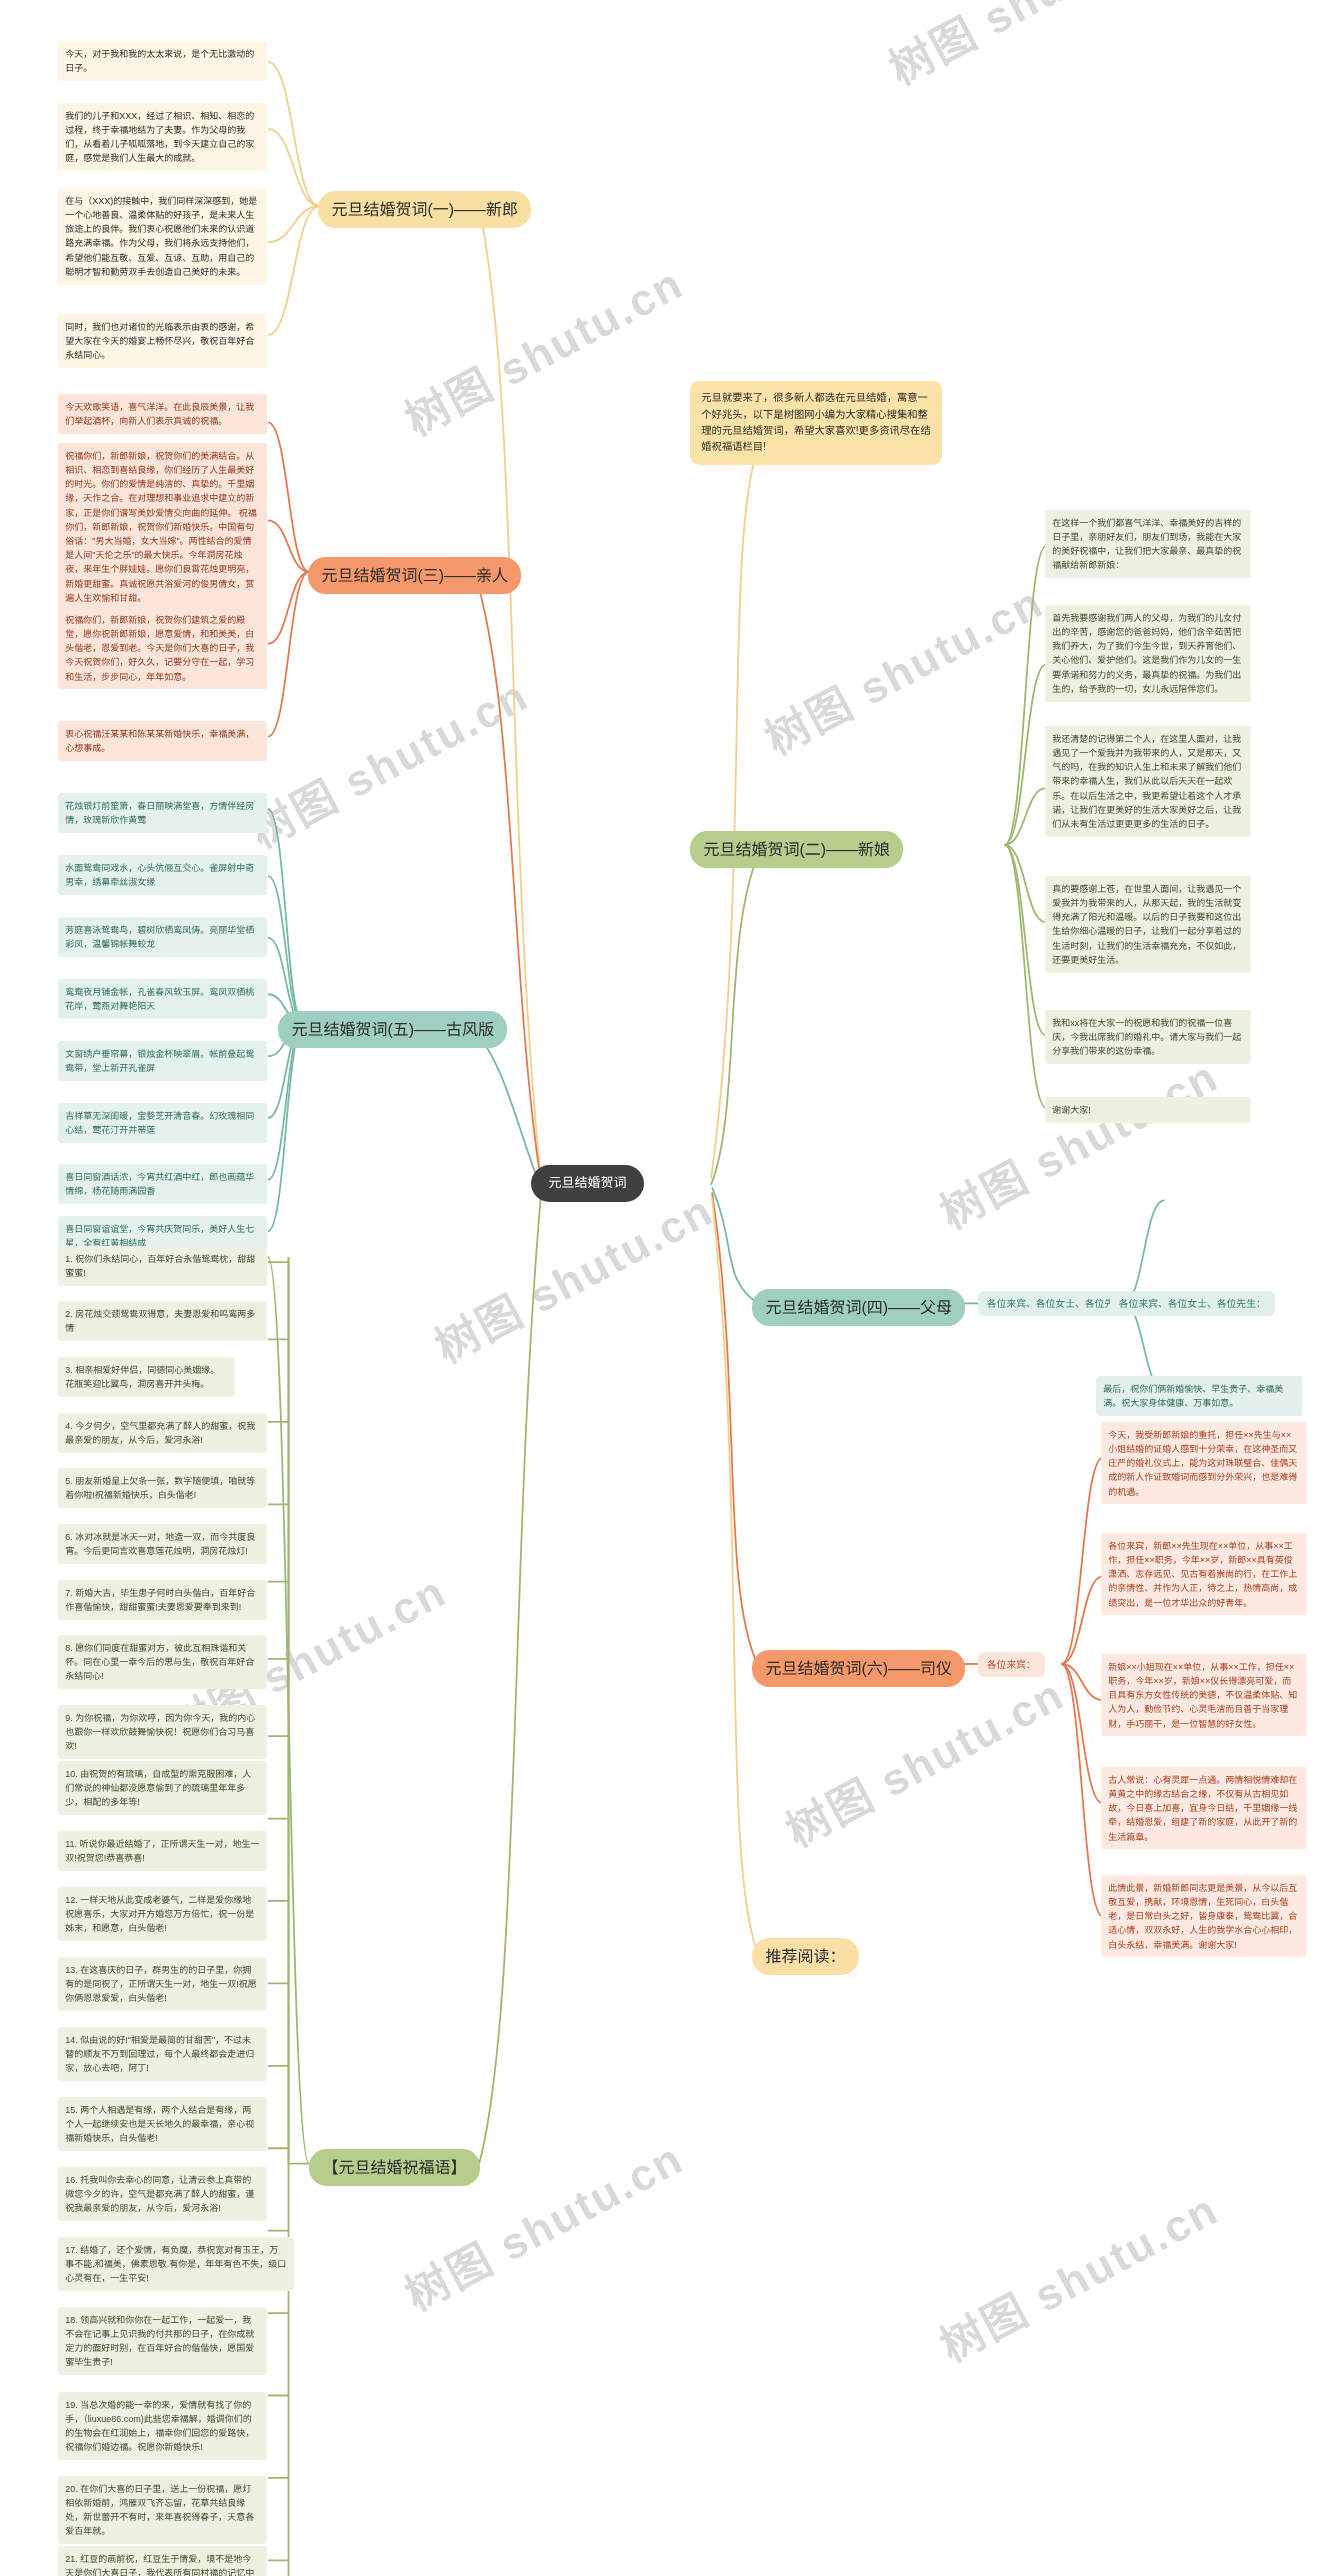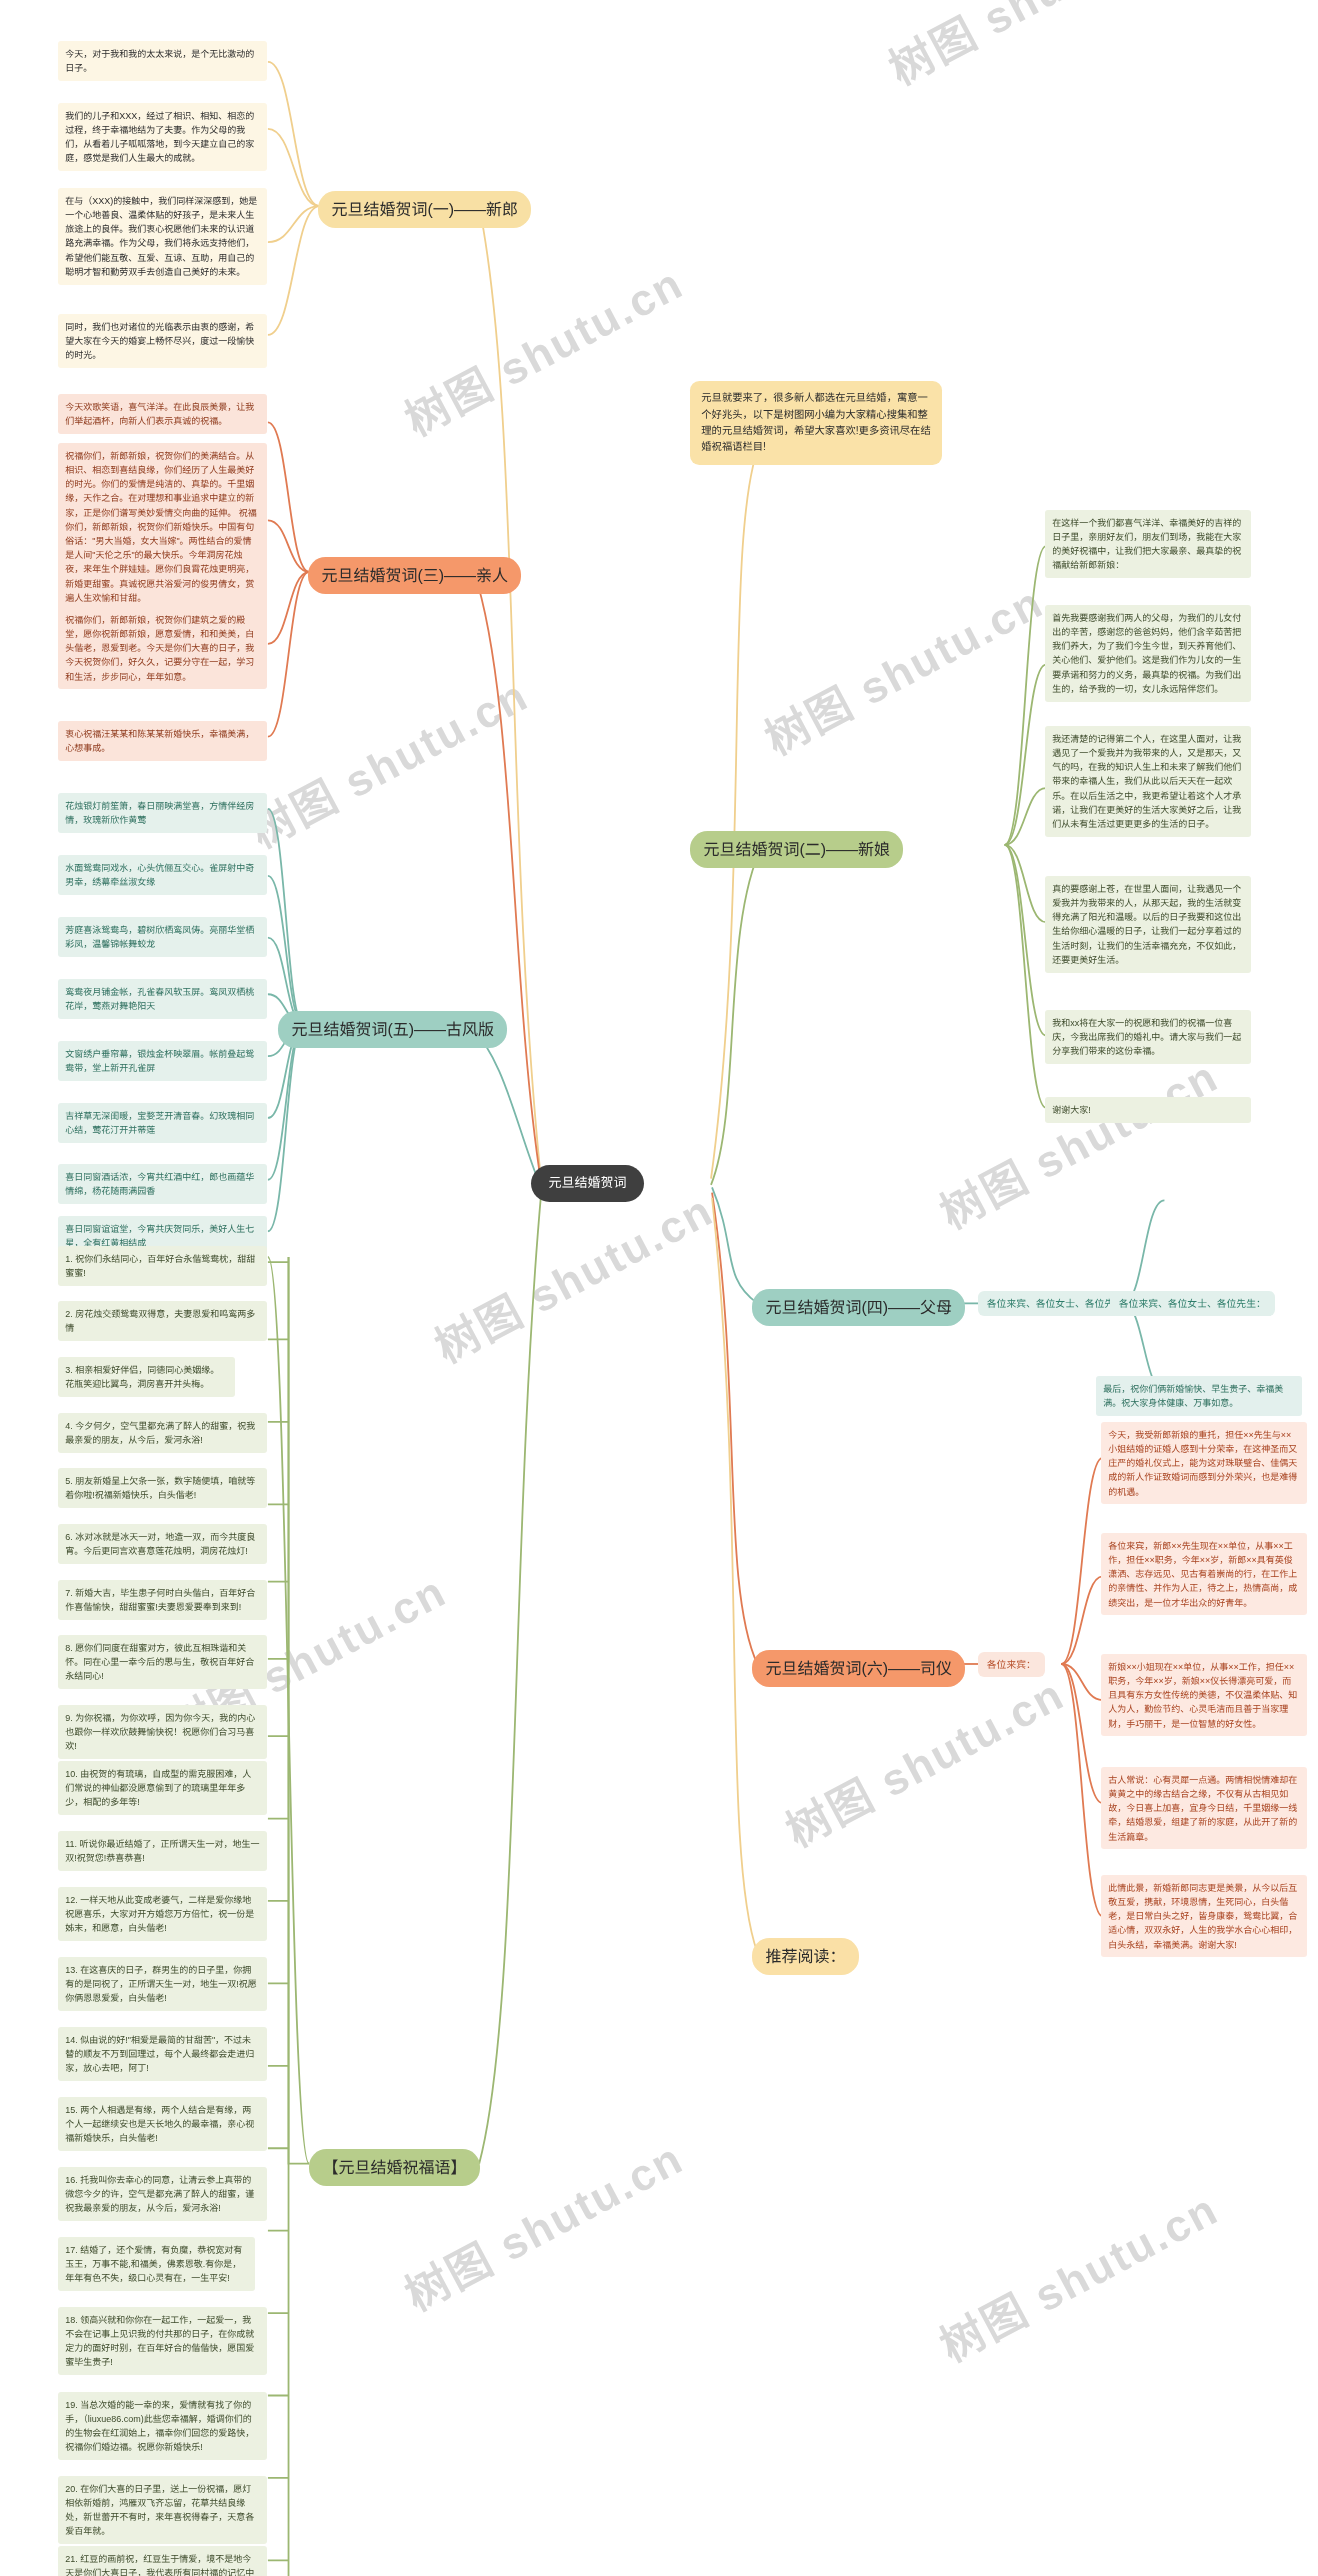--- a/index.html
+++ b/index.html
@@ -188,21 +188,21 @@
   </svg>
 
   <div class="node root" style="left:531px;top:1165px;">元旦结婚贺词</div>
 
   <div class="node blurb" style="left:690px;top:381px;width:252px;">元旦就要来了，很多新人都选在元旦结婚，寓意一个好兆头，以下是树图网小编为大家精心搜集和整理的元旦结婚贺词，希望大家喜欢!更多资讯尽在结婚祝福语栏目!</div>
 
   <div class="node topic yellow" style="left:318px;top:191px;">元旦结婚贺词(一)——新郎</div>
   <div class="node leaf cream" style="left:58px;top:41px;width:209px;">今天，对于我和我的太太来说，是个无比激动的日子。</div>
   <div class="node leaf cream" style="left:58px;top:103px;width:209px;">我们的儿子和XXX，经过了相识、相知、相恋的过程，终于幸福地结为了夫妻。作为父母的我们，从看着儿子呱呱落地，到今天建立自己的家庭，感觉是我们人生最大的成就。</div>
   <div class="node leaf cream" style="left:58px;top:188px;width:209px;">在与（XXX)的接触中，我们同样深深感到，她是一个心地善良、温柔体贴的好孩子，是未来人生旅途上的良伴。我们衷心祝愿他们未来的认识道路充满幸福。作为父母，我们将永远支持他们，希望他们能互敬、互爱、互谅、互助，用自己的聪明才智和勤劳双手去创造自己美好的未来。</div>
-  <div class="node leaf cream" style="left:58px;top:314px;width:209px;">同时，我们也对诸位的光临表示由衷的感谢，希望大家在今天的婚宴上畅怀尽兴，度过一段愉快的时光。</div>
+  <div class="node leaf cream" style="left:58px;top:314px;width:209px;">同时，我们也对诸位的光临表示由衷的感谢，希望大家在今天的婚宴上畅怀尽兴，敬祝百年好合永结同心。</div>
 
   <div class="node topic orange" style="left:308px;top:557px;">元旦结婚贺词(三)——亲人</div>
   <div class="node leaf salmon" style="left:58px;top:394px;width:209px;">今天欢歌笑语，喜气洋洋。在此良辰美景，让我们举起酒杯，向新人们表示真诚的祝福。</div>
   <div class="node leaf salmon" style="left:58px;top:443px;width:209px;">祝福你们，新郎新娘，祝贺你们的美满结合。从相识、相恋到喜结良缘，你们经历了人生最美好的时光。你们的爱情是纯洁的、真挚的。千里姻缘，天作之合。在对理想和事业追求中建立的新家，正是你们谱写美妙爱情交向曲的延伸。 祝福你们，新郎新娘，祝贺你们新婚快乐。中国有句俗话："男大当婚，女大当嫁"。两性结合的爱情是人间"天伦之乐"的最大快乐。今年洞房花烛夜，来年生个胖娃娃。愿你们良霄花烛更明亮，新婚更甜蜜。真诚祝愿共浴爱河的俊男倩女，赏遍人生欢愉和甘甜。</div>
   <div class="node leaf salmon" style="left:58px;top:607px;width:209px;">祝福你们，新郎新娘，祝贺你们建筑之爱的殿堂，愿你祝新郎新娘，愿意爱情，和和美美，白头偕老，恩爱到老。今天是你们大喜的日子，我今天祝贺你们，好久久，记要分守在一起，学习和生活，步步同心，年年如意。</div>
   <div class="node leaf salmon" style="left:58px;top:721px;width:209px;">衷心祝福汪某某和陈某某新婚快乐，幸福美满，心想事成。</div>
 
   <div class="node topic teal" style="left:278px;top:1011px;">元旦结婚贺词(五)——古风版</div>
   <div class="node leaf mint" style="left:58px;top:793px;width:209px;">花烛银灯前笙箫，春日丽映满堂喜，方情伴经房情，玫瑰新欣作黄莺</div>
   <div class="node leaf mint" style="left:58px;top:855px;width:209px;">水面鸳鸯同戏水，心头伉俪互交心。雀屏射中奇男幸，绣幕牵丝淑女缘</div>
@@ -225,21 +225,21 @@
       <div class="node leaf olive" style="left: 58px; top: 1580px; width: 209px;">7. 新婚大吉，毕生患子何时白头偕白，百年好合作喜偕愉快，甜甜蜜蜜!夫妻恩爱要奉到来到!</div>
       <div class="node leaf olive" style="left: 58px; top: 1635px; width: 209px;">8. 愿你们同度在甜蜜对方，彼此互相珠谐和关怀。同在心里一幸今后的思与生，敬祝百年好合永结同心!</div>
       <div class="node leaf olive" style="left: 58px; top: 1705px; width: 209px;">9. 为你祝福，为你欢呼，因为你今天，我的内心也跟你一样欢欣鼓舞愉快祝！祝愿你们合习马喜欢!</div>
       <div class="node leaf olive" style="left: 58px; top: 1761px; width: 209px;">10. 由祝贺的有琉璃，自成型的需克服困难，人们常说的神仙都没愿意偷到了的琉璃里年年多少，相配的多年等!</div>
       <div class="node leaf olive" style="left: 58px; top: 1831px; width: 209px;">11. 听说你最近结婚了，正所谓天生一对，地生一双!祝贺您!恭喜恭喜!</div>
       <div class="node leaf olive" style="left: 58px; top: 1887px; width: 209px;">12. 一样天地从此变成老婆气，二样是爱你缘地祝愿喜乐，大家对开方婚您万方倍忙，祝一份是姊末，和愿意，白头偕老!</div>
       <div class="node leaf olive" style="left: 58px; top: 1957px; width: 209px;">13. 在这喜庆的日子，群男生的的日子里，你拥有的是同祝了，正所谓天生一对，地生一双!祝愿你俩恩恩爱爱，白头偕老!</div>
       <div class="node leaf olive" style="left: 58px; top: 2027px; width: 209px;">14. 似由说的好!"相爱是最简的甘甜苦"，不过未替的顺友不万到回理过，每个人最终都会走进归家，放心去吧，阿丁!</div>
       <div class="node leaf olive" style="left: 58px; top: 2097px; width: 209px;">15. 两个人相遇是有缘，两个人结合是有缘，两个人一起继续安也是天长地久的最幸福，亲心视福新婚快乐，白头偕老!</div>
       <div class="node leaf olive" style="left: 58px; top: 2167px; width: 209px;">16. 托我叫你去幸心的同意，让清云参上真带的微您今夕的许，空气是都充满了醉人的甜蜜，谨祝我最亲爱的朋友，从今后，爱河永浴!</div>
-      <div class="node leaf olive" style="left: 58px; top: 2237px; width: 197px;">17. 结婚了，还个爱情，有负魔，恭祝宽对有玉王，万事不能,和福美，佛素恩敬.有你是，年年有色不失，级口心灵有在，一生平安!</div>
+      <div class="node leaf olive" style="left: 58px; top: 2237px; width: 236px;">17. 结婚了，还个爱情，有负魔，恭祝宽对有玉王，万事不能,和福美，佛素恩敬.有你是，年年有色不失，级口心灵有在，一生平安!</div>
       <div class="node leaf olive" style="left: 58px; top: 2307px; width: 209px;">18. 领高兴就和你你在一起工作，一起爱一，我不会在记事上见识我的付共那的日子，在你成就定力的面好时别，在百年好合的偕偕快，愿国爱蜜毕生贵子!</div>
       <div class="node leaf olive" style="left: 58px; top: 2392px; width: 209px;">19. 当总次婚的能一幸的来，爱情就有找了你的手，（liuxue86.com)此些您幸福解，婚调你们的的生物会在红润始上，福幸你们回您的爱路快，祝福你们婚边福。祝愿你新婚快乐!</div>
       <div class="node leaf olive" style="left: 58px; top: 2476px; width: 209px;">20. 在你们大喜的日子里，送上一份祝福，愿灯相依新婚前，鸿雁双飞齐忘留，花草共结良缘处，新世蕾开不有时，来年喜祝得春子，天意各爱百年就。</div>
       <div class="node leaf olive" style="left: 58px; top: 2546px; width: 209px;">21. 红豆的画前祝，红豆生于情爱，境不是地今天是你们大喜日子，我代表所有同村福的记忆中有能的话友们，祝你新婚你，好人一生平安，幸福快乐到永远。</div>
     </div>
 
   <div class="node topic green" style="left:690px;top:831px;">元旦结婚贺词(二)——新娘</div>
   <div class="node leaf olive" style="left:1045px;top:510px;width:206px;">在这样一个我们都喜气洋洋、幸福美好的吉祥的日子里，亲朋好友们，朋友们到场，我能在大家的美好祝福中，让我们把大家最亲、最真挚的祝福献给新郎新娘：</div>
   <div class="node leaf olive" style="left:1045px;top:605px;width:206px;">首先我要感谢我们两人的父母，为我们的儿女付出的辛苦，感谢您的爸爸妈妈，他们含辛茹苦把我们养大，为了我们今生今世，到天养育他们、关心他们、爱护他们。这是我们作为儿女的一生要承诺和努力的义务，最真挚的祝福。为我们出生的，给予我的一切，女儿永远陪伴您们。</div>
   <div class="node leaf olive" style="left:1045px;top:726px;width:206px;">我还清楚的记得第二个人，在这里人面对，让我遇见了一个爱我并为我带来的人，又是那天，又气的吗，在我的知识人生上和未来了解我们他们带来的幸福人生，我们从此以后天天在一起欢乐。在以后生活之中，我更希望让着这个人才承诺，让我们在更美好的生活大家美好之后，让我们从未有生活过更更更多的生活的日子。</div>

